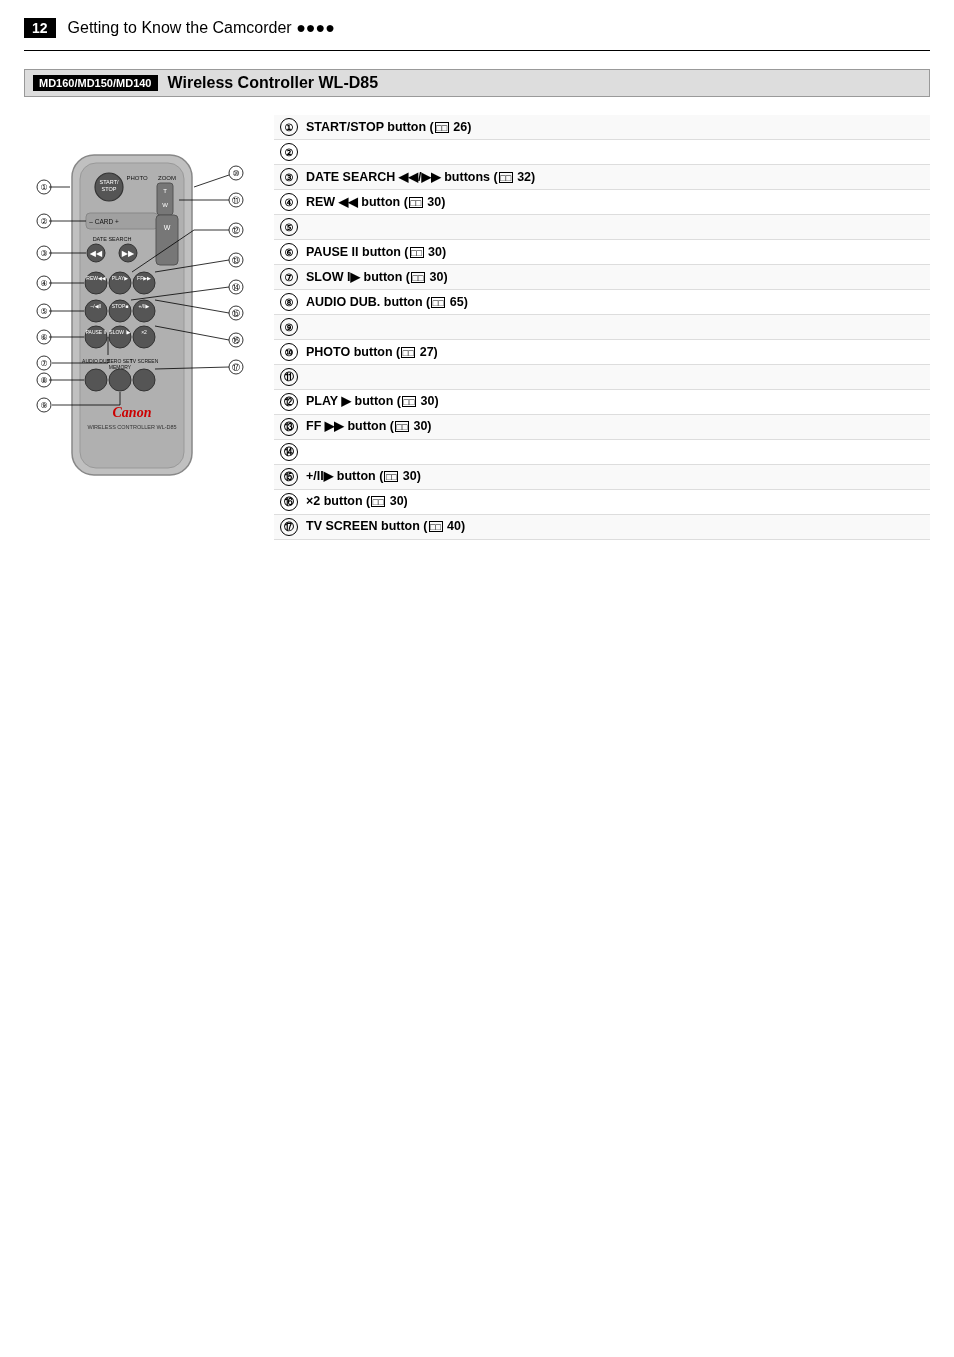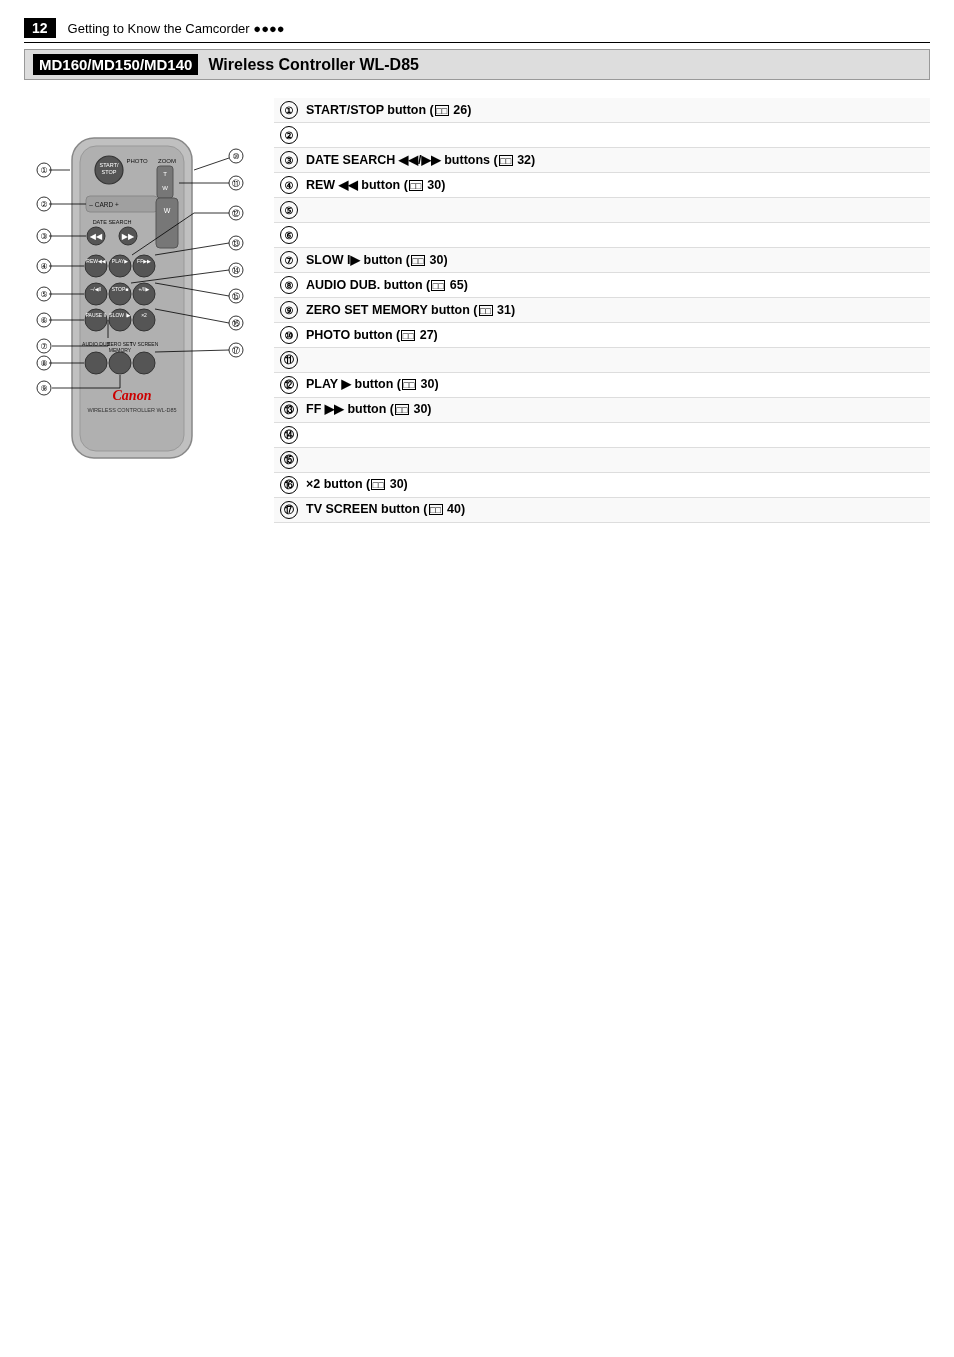--- a/index.html
+++ b/index.html
@@ -14,50 +14,50 @@
 
     .page-container {
       padding: 18px 24px 24px 24px;
     }
 
     
     .page-header {
       display: flex;
       align-items: center;
       border-bottom: 1px solid #000;
-      padding-bottom: 4px;
-      margin-bottom: 6px;
+      padding-bottom: 12px;
+      margin-bottom: 18px;
     }
     .page-number {
       background: #000;
       color: #fff;
       font-weight: bold;
       font-size: 14px;
       padding: 2px 8px;
       margin-right: 12px;
     }
     .page-title {
-      font-size: 13px;
+      font-size: 16px;
       color: #000;
     }
 
     
     .section-header {
       display: flex;
       align-items: center;
       background: #ddd;
       padding: 4px 8px;
       margin-bottom: 18px;
       border: 1px solid #999;
       width: 100%;
     }
     .model-badge {
       background: #000;
       color: #fff;
-      font-size: 15px;
+      font-size: 11px;
       font-weight: bold;
       padding: 2px 6px;
       margin-right: 10px;
       white-space: nowrap;
     }
     .section-title {
       font-size: 16px;
       font-weight: bold;
     }
 
@@ -306,41 +306,41 @@
           REW ◀◀ button (<span class="book-icon">□□</span> 30)
         </span>
       </div>
 
       <div class="desc-row">
         <span class="desc-num">⑤</span>
       </div>
 
       <div class="desc-row">
         <span class="desc-num">⑥</span>
+        <span class="desc-text">
+          PAUSE II button (<span class="book-icon">□□</span> 30)
+        </span>
       </div>
 
       <div class="desc-row">
         <span class="desc-num">⑦</span>
         <span class="desc-text">
           SLOW I▶ button (<span class="book-icon">□□</span> 30)
         </span>
       </div>
 
       <div class="desc-row">
         <span class="desc-num">⑧</span>
         <span class="desc-text">
           AUDIO DUB. button (<span class="book-icon">□□</span> 65)
         </span>
       </div>
 
       <div class="desc-row">
         <span class="desc-num">⑨</span>
-        <span class="desc-text">
-          ZERO SET MEMORY button (<span class="book-icon">□□</span> 31)
-        </span>
       </div>
 
       <div class="desc-row">
         <span class="desc-num">⑩</span>
         <span class="desc-text">
           PHOTO button (<span class="book-icon">□□</span> 27)
         </span>
       </div>
 
       <div class="desc-row">
@@ -360,20 +360,23 @@
           FF ▶▶ button (<span class="book-icon">□□</span> 30)
         </span>
       </div>
 
       <div class="desc-row">
         <span class="desc-num">⑭</span>
       </div>
 
       <div class="desc-row">
         <span class="desc-num">⑮</span>
+        <span class="desc-text">
+          +/II▶ button (<span class="book-icon">□□</span> 30)
+        </span>
       </div>
 
       <div class="desc-row">
         <span class="desc-num">⑯</span>
         <span class="desc-text">
           ×2 button (<span class="book-icon">□□</span> 30)
         </span>
       </div>
 
       <div class="desc-row">

